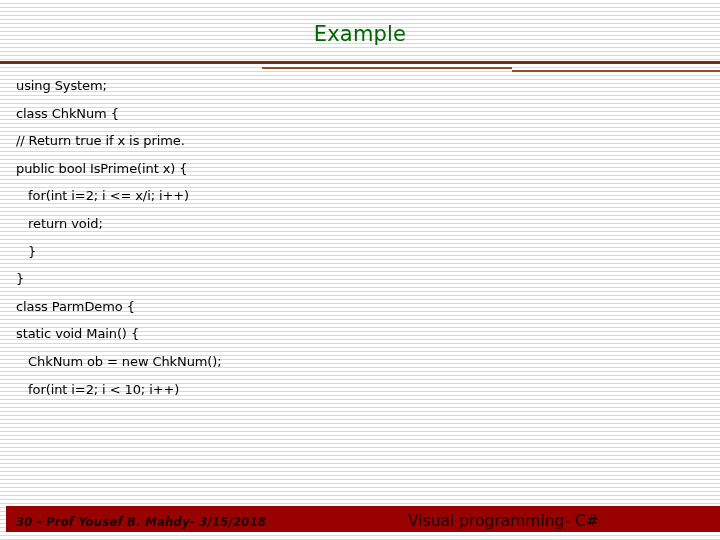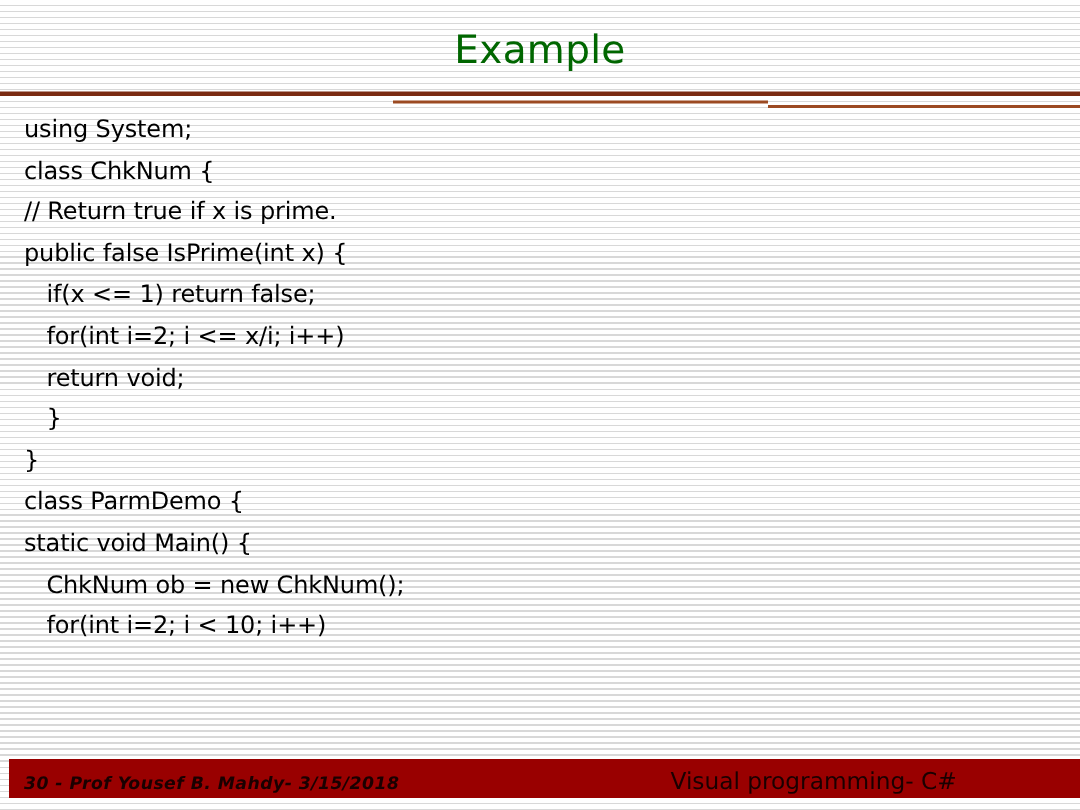--- a/index.html
+++ b/index.html
@@ -32,21 +32,21 @@
   .title-area {
     position: absolute;
     left: 0;
     top: 14px;
     width: 720px;
     height: 44px;
     text-align: center;
   }
   .title-text {
     font-family: "DejaVu Sans", sans-serif;
-    font-size: 26px;
+    font-size: 21px;
     line-height: 40px;
     color: #006600;
     letter-spacing: 0.2px;
     white-space: nowrap;
   }
 
   
   .rule-main {
     position: absolute;
     left: 0;
@@ -74,21 +74,21 @@
 
   
   .code-body {
     position: absolute;
     left: 16px;
     top: 72px;
     width: 700px;
   }
   .code-line {
     font-family: "DejaVu Sans", sans-serif;
-    font-size: 16px;
+    font-size: 13px;
     line-height: 27.6px;
     color: #000000;
     white-space: pre;
     letter-spacing: -0.1px;
   }
 
   
   .footer-bar {
     position: absolute;
     left: 6px;
@@ -110,42 +110,40 @@
     letter-spacing: 0.3px;
   }
   .footer-right {
     position: absolute;
     left: 402px;
     top: 6px;
     font-family: "DejaVu Sans", sans-serif;
     font-size: 15.5px;
     color: #1a0000;
     white-space: nowrap;
-    margin-left: 39px;
   }
 </style>
 </head>
 <body>
 
 <div class="slide">
 
   <div class="title-area">
     <span class="title-text">Example</span>
   </div>
 
   <div class="rule-main"></div>
   <div class="rule-sub-a"></div>
   <div class="rule-sub-b"></div>
 
   <div class="code-body">
     <div class="code-line">using System;</div>
     <div class="code-line">class ChkNum {</div>
     <div class="code-line">// Return true if x is prime.</div>
-    <div class="code-line">public false IsPrime(int x) {</div>
-    <div class="code-line">   if(x &lt;= 1) return false;</div>
+    <div class="code-line">public bool IsPrime(int x) {</div>
     <div class="code-line">   for(int i=2; i &lt;= x/i; i++)</div>
     <div class="code-line">   return void;</div>
     <div class="code-line">   }</div>
     <div class="code-line">}</div>
     <div class="code-line">class ParmDemo {</div>
     <div class="code-line">static void Main() {</div>
     <div class="code-line">   ChkNum ob = new ChkNum();</div>
     <div class="code-line">   for(int i=2; i &lt; 10; i++)</div>
   </div>
 

